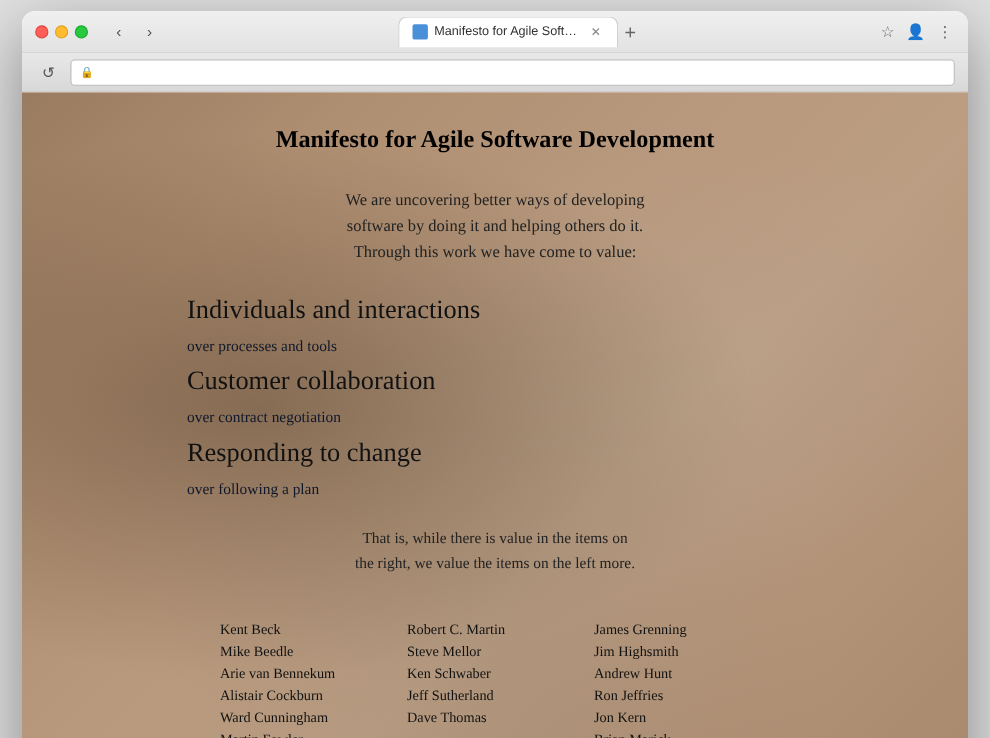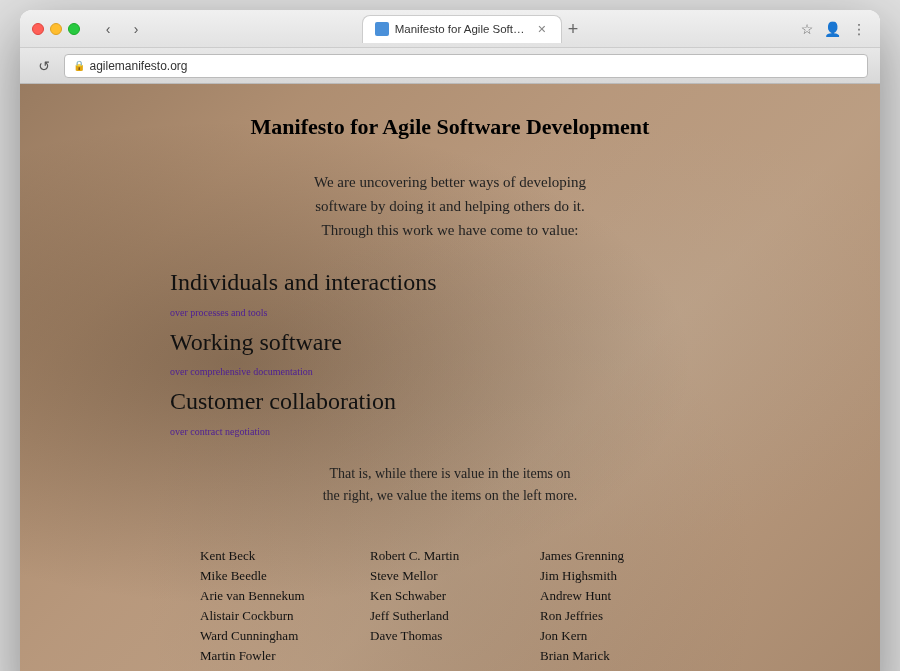--- a/index.html
+++ b/index.html
@@ -253,22 +253,22 @@
     }
 
     .value-big {
       font-size: 24px;
       font-weight: normal;
       color: #111;
       font-family: Georgia, 'Times New Roman', serif;
     }
 
     .value-small {
-      font-size: 10px;
-      color: #4c1d95;
+      font-size: 14px;
+      color: #0f172a;
       font-family: Georgia, 'Times New Roman', serif;
     }
 
     .footnote-text {
       font-size: 14px;
       color: #222;
       line-height: 1.6;
       margin-bottom: 40px;
       font-family: Georgia, 'Times New Roman', serif;
     }
@@ -323,21 +323,20 @@
       <span class="toolbar-icon">☆</span>
       <span class="toolbar-icon">👤</span>
       <span class="toolbar-icon">⋮</span>
     </div>
   </div>
 
   <div class="address-bar-row">
     <button class="nav-btn">↺</button>
     <div class="address-bar">
       <span class="address-lock">🔒</span>
-      <span class="address-text">agilemanifesto.org</span>
     </div>
   </div>
 
   <div class="page-content">
     <div class="bg-painting"></div>
     <div class="painting-overlay"></div>
 
     <div class="content-box">
       <h1 class="main-title">Manifesto for Agile Software Development</h1>
 
@@ -346,26 +345,26 @@
         software by doing it and helping others do it.<br>
         Through this work we have come to value:
       </p>
 
       <div class="values-section">
         <div class="value-line">
           <span class="value-big">Individuals and interactions</span>
           <span class="value-small">over processes and tools</span>
         </div>
         <div class="value-line">
-          <span class="value-big">Working software</span>
-          <span class="value-small">over comprehensive documentation</span>
-        </div>
-        <div class="value-line">
           <span class="value-big">Customer collaboration</span>
           <span class="value-small">over contract negotiation</span>
+        </div>
+        <div class="value-line">
+          <span class="value-big">Responding to change</span>
+          <span class="value-small">over following a plan</span>
         </div>
       </div>
 
       <p class="footnote-text">
         That is, while there is value in the items on<br>
         the right, we value the items on the left more.
       </p>
 
       <div class="signatories">
         <div class="sig-col">

